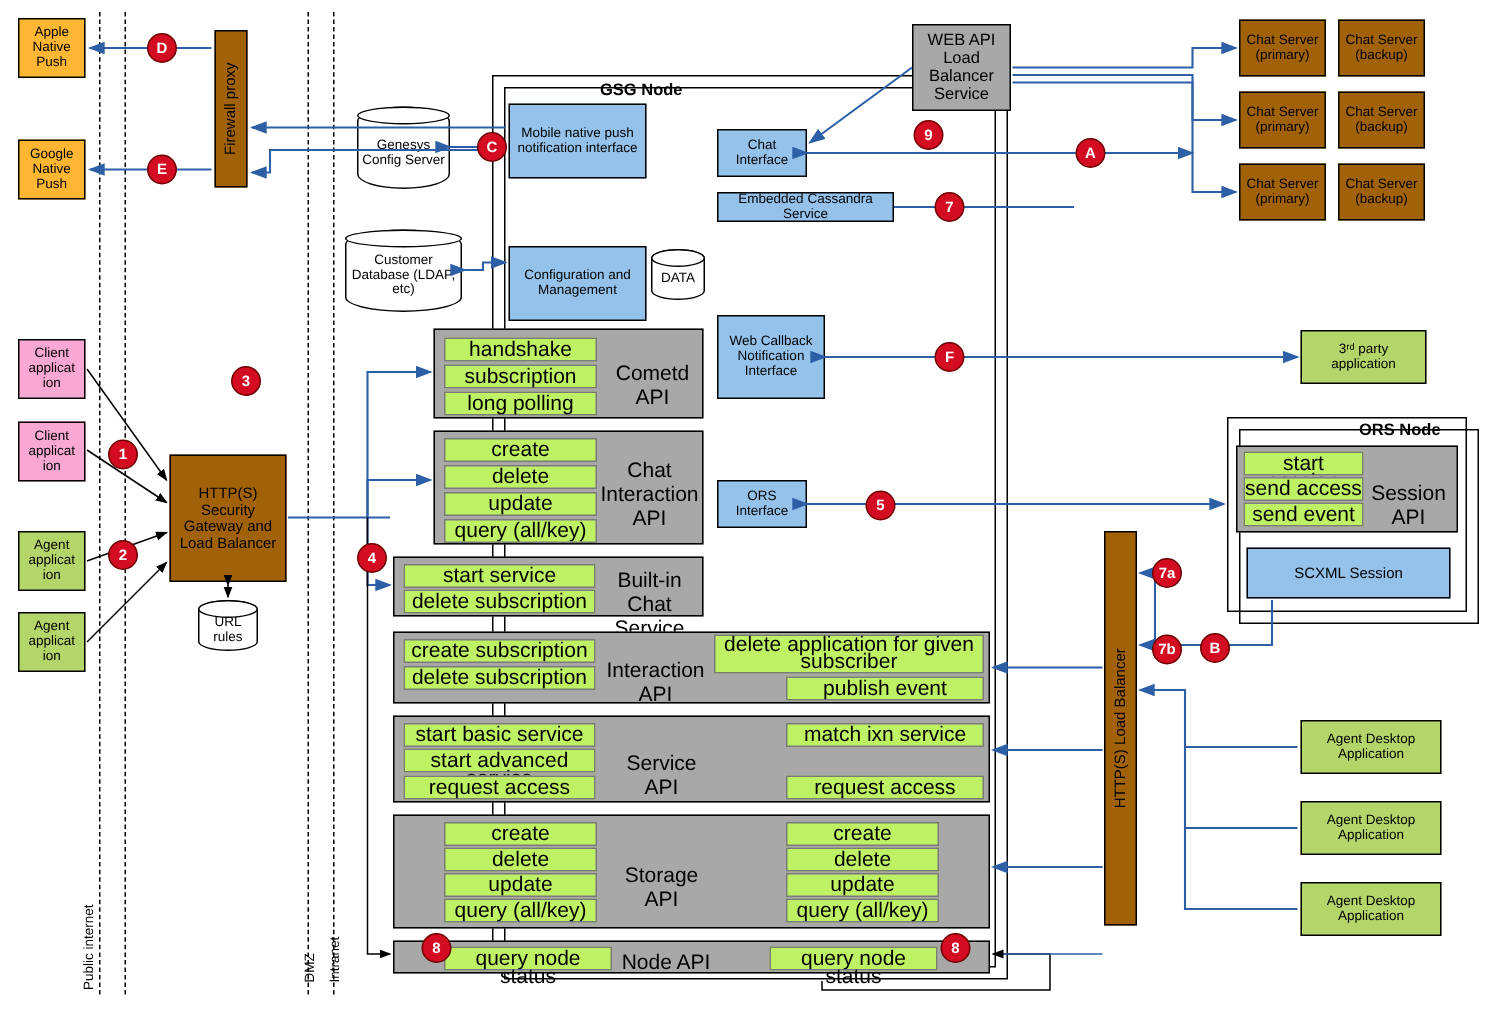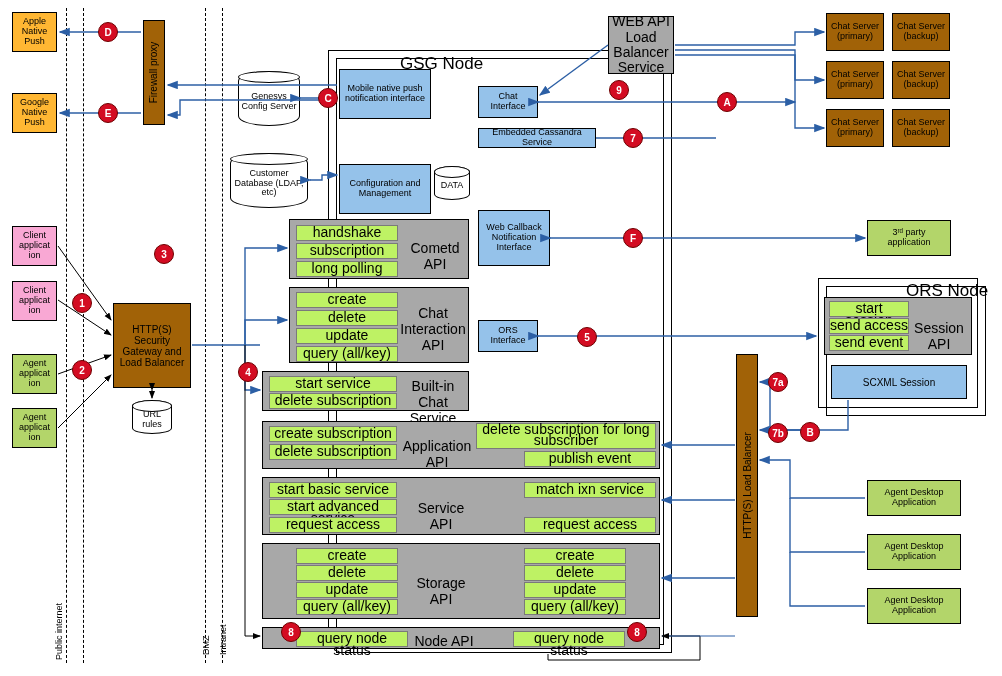--- a/index.html
+++ b/index.html
@@ -5,21 +5,21 @@
   html,body{margin:0;padding:0;font-family:Arial,Helvetica,sans-serif;font-size:10px;background:#fff}
   #stage{position:relative;width:1002px;height:676px;background:#fff}
   .box{position:absolute;border:1px solid #000;text-align:center;display:flex;align-items:center;justify-content:center;padding:2px;box-sizing:border-box;background:#a16207;line-height:1.1}
   .orange{background:#ffb733}
   .purple{background:#f9a8d4}
   .green{background:#b3d56a}
   .blue{background:#95c2ea}
   .grey{background:#a8a8a8}
   .row{background:#bef264;border:1px solid #7a7a7a;font-size:14px;height:14px;line-height:12px;position:absolute;text-align:center}
   .apiTitle{position:absolute;font-size:14px;text-align:center;width:70px}
-  .sectionLabel{position:absolute;font-weight:normal;font-size:17px}
+  .sectionLabel{position:absolute;font-weight:bold;font-size:11px}
   .vline{position:absolute;border-left:1px dashed #000;width:0}
   .badge{position:absolute;width:18px;height:18px;border-radius:50%;background:#d30c22;color:#fff;font-size:10px;font-weight:bold;display:flex;align-items:center;justify-content:center;border:1px solid #6e0000}
   .vlab{position:absolute;transform:rotate(-90deg);transform-origin:left top;font-size:9px;white-space:nowrap}
   svg{position:absolute;left:0;top:0;pointer-events:none}
   .cyl{position:absolute;border:1px solid #000;border-radius:50%/18%;background:#fff;text-align:center;display:flex;align-items:center;justify-content:center;box-sizing:border-box;padding-top:6px;font-size:9px;line-height:1.1}
   .cyl::before{content:"";position:absolute;left:-1px;right:-1px;top:-1px;height:10px;border:1px solid #000;border-radius:50%;background:#fff}
 </style>
 </head>
 <body>
 <div id="stage">
@@ -55,21 +55,21 @@
 <div class="box" style="left:328px;top:50px;width:336px;height:595px;background:transparent"></div>
 <span class="sectionLabel" style="left:400px;top:54px">GSG Node</span>
 
 <div class="box blue" style="left:339px;top:69px;width:92px;height:50px;font-size:9px">Mobile native push notification interface</div>
 <div class="box blue" style="left:339px;top:164px;width:92px;height:50px;font-size:9px">Configuration and Management</div>
 <div class="box blue" style="left:478px;top:86px;width:60px;height:32px;font-size:9px">Chat Interface</div>
 <div class="box blue" style="left:478px;top:128px;width:118px;height:20px;font-size:9px">Embedded Cassandra Service</div>
 <div class="box blue" style="left:478px;top:210px;width:72px;height:56px;font-size:9px">Web Callback Notification Interface</div>
 <div class="box blue" style="left:478px;top:320px;width:60px;height:32px;font-size:9px">ORS Interface</div>
 
-<div class="box grey" style="left:608px;top:16px;width:66px;height:58px;font-size:14px">WEB API Load Balancer Service</div>
+<div class="box grey" style="left:608px;top:16px;width:66px;height:58px;font-size:11px">WEB API Load Balancer Service</div>
 
 <div class="box grey" style="left:289px;top:219px;width:180px;height:60px"></div>
 <div class="row" style="left:296px;top:225px;width:100px">handshake</div>
 <div class="row" style="left:296px;top:243px;width:100px">subscription</div>
 <div class="row" style="left:296px;top:261px;width:100px">long polling</div>
 <span class="apiTitle" style="left:400px;top:240px">Cometd API</span>
 
 <div class="box grey" style="left:289px;top:287px;width:180px;height:76px"></div>
 <div class="row" style="left:296px;top:292px;width:100px">create</div>
 <div class="row" style="left:296px;top:310px;width:100px">delete</div>
@@ -78,23 +78,23 @@
 <span class="apiTitle" style="left:398px;top:305px">Chat Interaction API</span>
 
 <div class="box grey" style="left:262px;top:371px;width:207px;height:40px"></div>
 <div class="row" style="left:269px;top:376px;width:126px">start service</div>
 <div class="row" style="left:269px;top:393px;width:126px">delete subscription</div>
 <span class="apiTitle" style="left:398px;top:378px">Built-in Chat Service API</span>
 
 <div class="box grey" style="left:262px;top:421px;width:398px;height:48px"></div>
 <div class="row" style="left:269px;top:426px;width:126px">create subscription</div>
 <div class="row" style="left:269px;top:444px;width:126px">delete subscription</div>
-<div class="row" style="left:476px;top:423px;width:178px;height:24px;line-height:11px">delete subscription for long subscriber</div>
+<div class="row" style="left:476px;top:423px;width:178px;height:24px;line-height:11px">delete application for given subscriber</div>
 <div class="row" style="left:524px;top:451px;width:130px">publish event</div>
-<span class="apiTitle" style="left:398px;top:438px;width:78px">Application API</span>
+<span class="apiTitle" style="left:398px;top:438px;width:78px">Interaction API</span>
 
 <div class="box grey" style="left:262px;top:477px;width:398px;height:58px"></div>
 <div class="row" style="left:269px;top:482px;width:126px">start basic service</div>
 <div class="row" style="left:269px;top:499px;width:126px">start advanced service</div>
 <div class="row" style="left:269px;top:517px;width:126px">request access</div>
 <div class="row" style="left:524px;top:482px;width:130px">match ixn service</div>
 <div class="row" style="left:524px;top:517px;width:130px">request access</div>
 <span class="apiTitle" style="left:406px;top:500px">Service API</span>
 
 <div class="box grey" style="left:262px;top:543px;width:398px;height:76px"></div>

